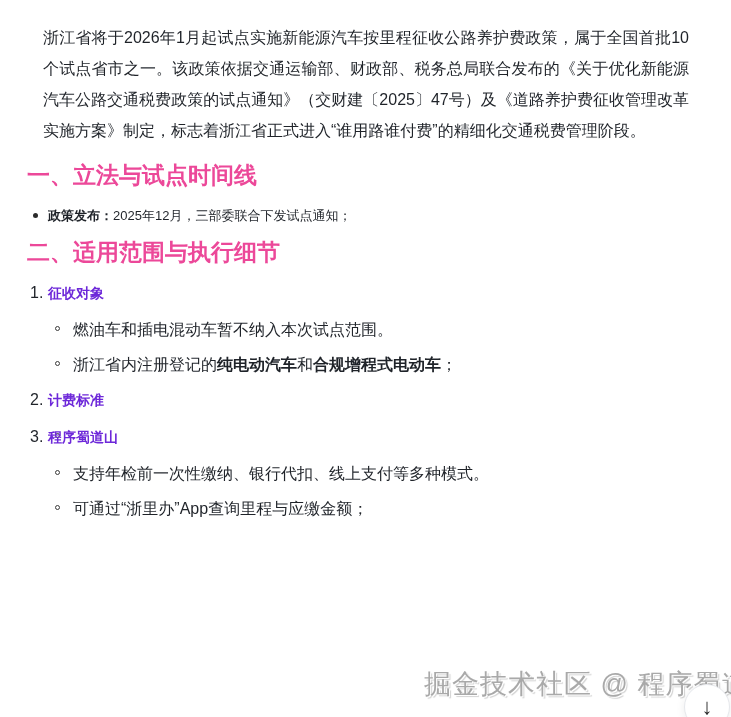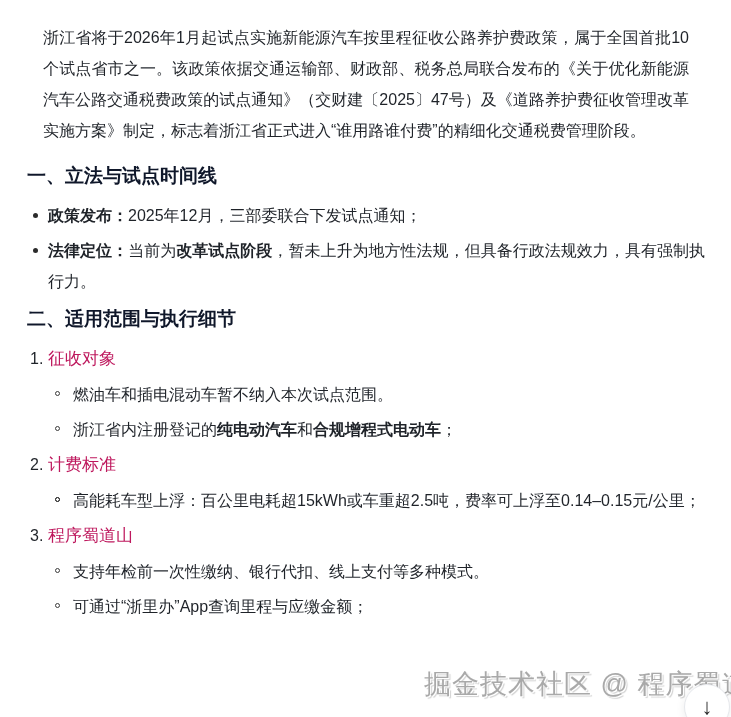--- a/index.html
+++ b/index.html
@@ -15,52 +15,52 @@
   .page { padding: 6px 26px 0 27px; }
 
   .intro {
     margin: 16px;
     font-size: 16px;
     line-height: 31px;
     text-align: justify;
   }
 
   .h2 {
-    font-size: 19px;
+    font-size: 23px;
     line-height: 27px;
     font-weight: 700;
-    color: #0f172a;
+    color: #ec4899;
     margin: 12px 0 11px 0;
   }
   .h2-2 { margin-top: 8px; }
 
   
   .blist { list-style: none; margin: 0; padding: 0; }
   .bli {
     position: relative;
     padding-left: 21px;
-    font-size: 16px;
+    font-size: 13px;
     line-height: 31px;
     margin-bottom: 4px;
     text-align: justify;
   }
   .dot {
     position: absolute; left: 6px; top: 13px;
     width: 5px; height: 5px; border-radius: 50%;
     background: #2b2b2b;
   }
 
   .bold { font-weight: 700; }
 
   
   .nlist { list-style: none; margin: 0; padding: 0; }
   .nli { margin-bottom: 4px; }
   .ntitle-row { position: relative; padding-left: 21px; line-height: 31px; }
   .num { position: absolute; left: 3px; top: 0; font-size: 16px; color: #1f2329; }
-  .ntitle { font-size: 17px; font-weight: 400; color: #be185d; }
+  .ntitle { font-size: 14px; font-weight: 700; color: #6d28d9; }
 
   
   .sublist { list-style: none; margin: 5px 0 0 0; padding: 0 0 0 21px; }
   .sli {
     position: relative;
     padding-left: 25px;
     font-size: 16px;
     line-height: 31px;
     margin-bottom: 4px;
     text-align: justify;
@@ -111,24 +111,20 @@
   <h2 class="h2">一、立法与试点时间线</h2>
 
   <ul class="blist">
 
       <li class="bli">
         <span class="dot"></span>
         <span class="segs"><span class="bold">政策发布：</span><span>2025年12月，三部委联合下发试点通知；</span></span>
       </li>
 
 
-      <li class="bli">
-        <span class="dot"></span>
-        <span class="segs"><span class="bold">法律定位：</span><span>当前为</span><span class="bold">改革试点阶段</span><span>，暂未上升为地方性法规，但具备行政法规效力，具有强制执行力。</span></span>
-      </li>
     </ul>
 
   <h2 class="h2 h2-2">二、适用范围与执行细节</h2>
 
   <ol class="nlist">
 
       <li class="nli">
         <div class="ntitle-row">
           <span class="num">1.</span>
           <span class="ntitle">征收对象</span>
@@ -151,24 +147,20 @@
         <div class="ntitle-row">
           <span class="num">2.</span>
           <span class="ntitle">计费标准</span>
         </div>
         <ul class="sublist">
 
             <li class="sli">
               <span class="circ"></span>
             </li>
 
-            <li class="sli">
-              <span class="circ"></span>
-              <span class="segs"><span>高能耗车型上浮：百公里电耗超15kWh或车重超2.5吨，费率可上浮至0.14–0.15元/公里；</span></span>
-            </li>
 
           </ul>
       </li>
 
       <li class="nli">
         <div class="ntitle-row">
           <span class="num">3.</span>
           <span class="ntitle">程序蜀道山</span>
         </div>
         <ul class="sublist">

